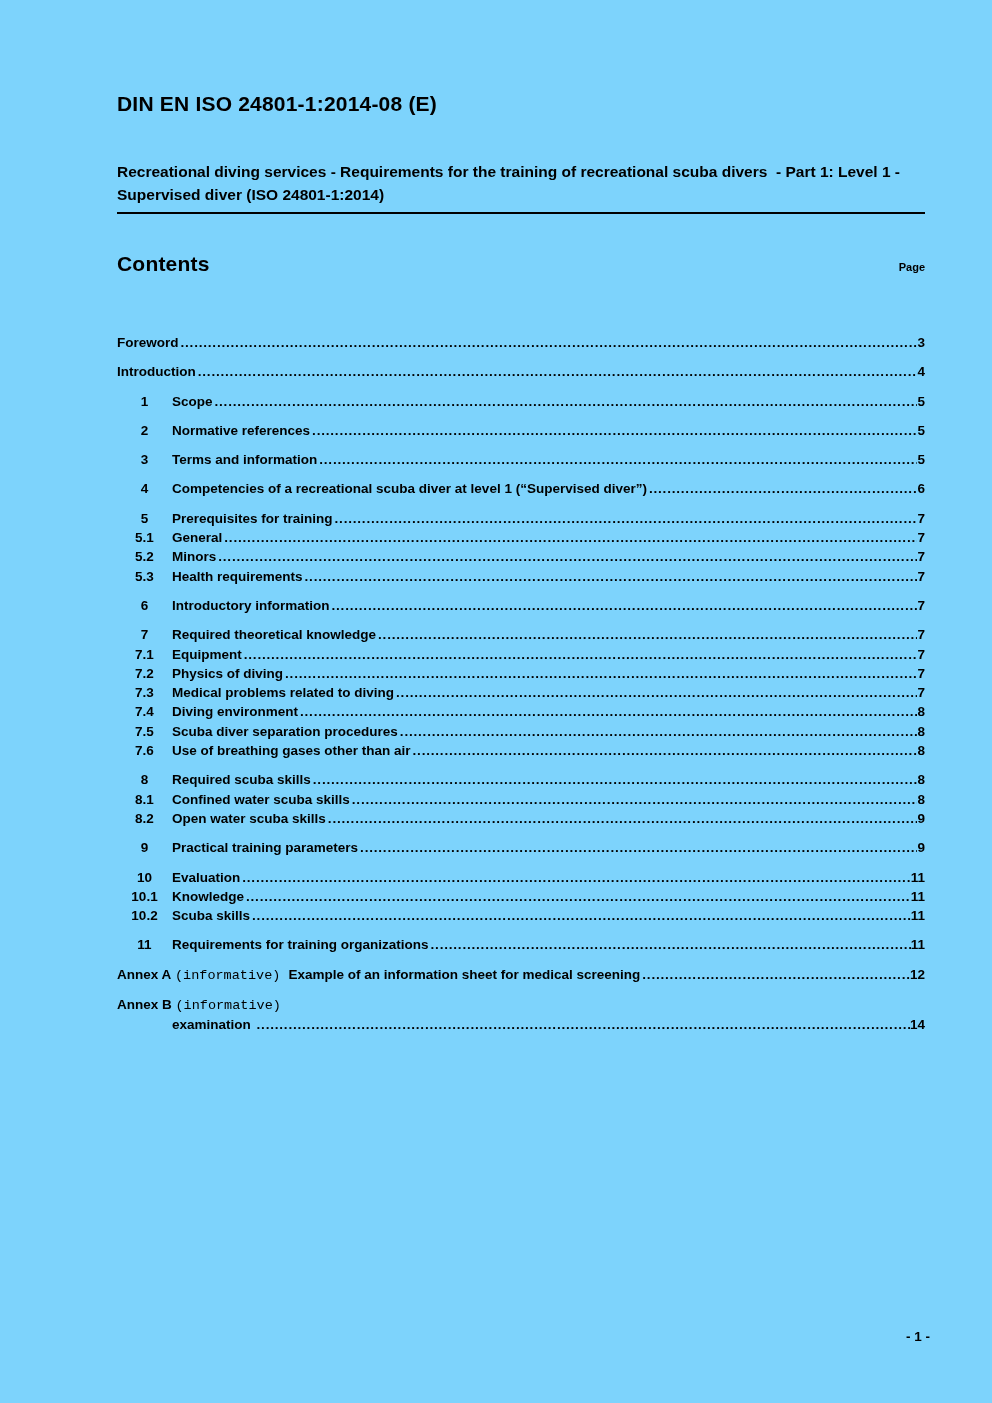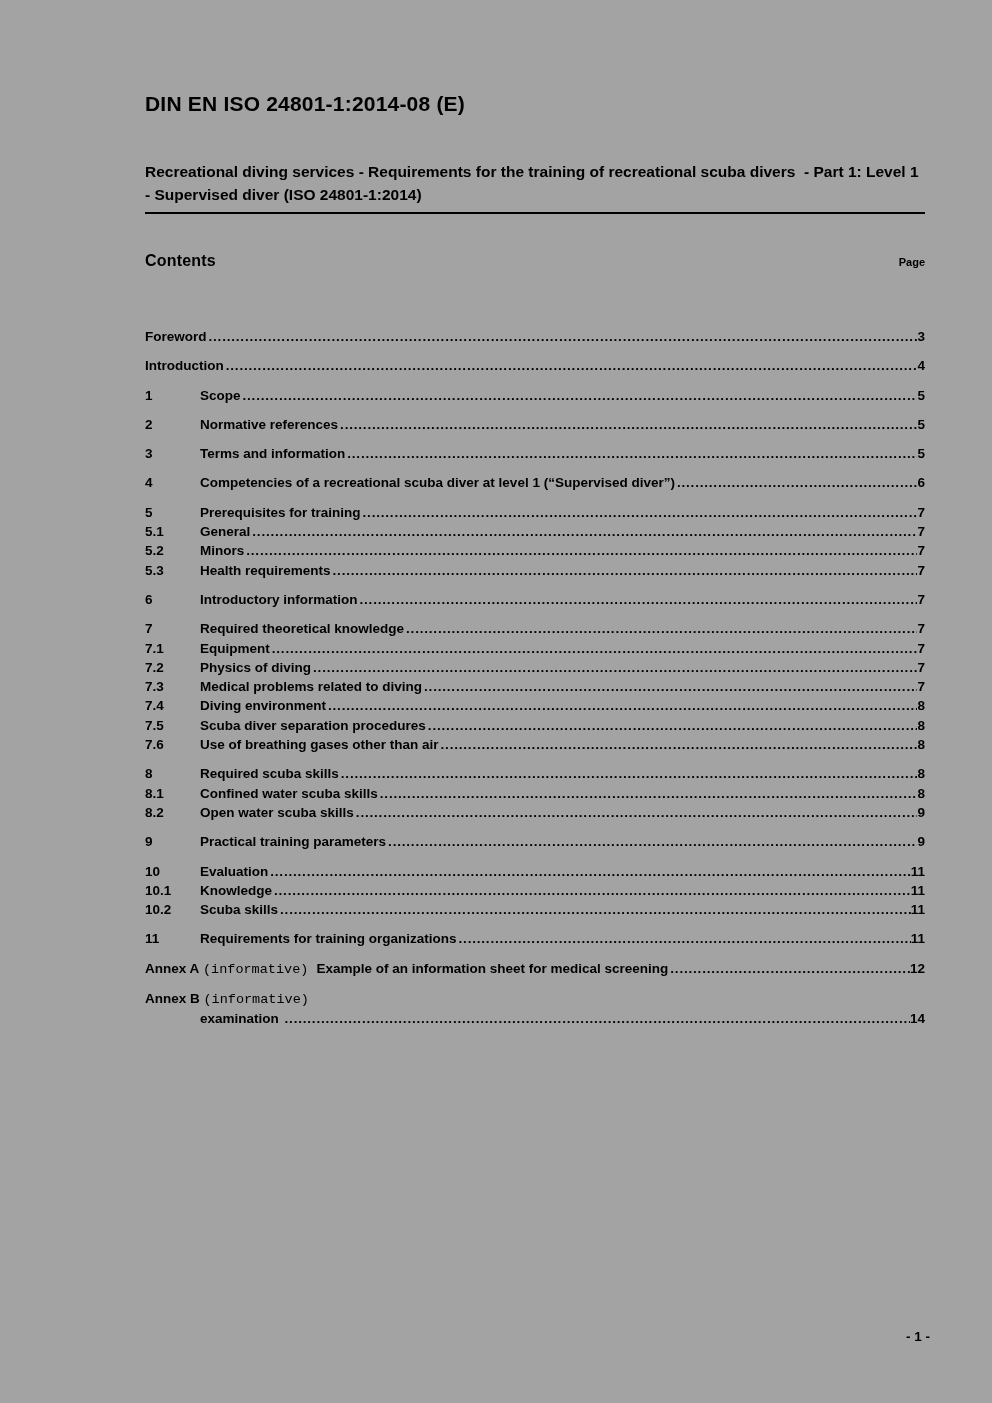--- a/index.html
+++ b/index.html
@@ -1,26 +1,25 @@
 <!DOCTYPE html>
 <html><head>
 <meta charset="utf-8">
 <style>
   * { margin: 0; padding: 0; box-sizing: border-box; }
   html, body { background: #e8e8e8; }
   .page {
     width: 992px;
     height: 1403px;
-    background: #a3a3a3;
+    background: #7dd3fc;
     position: relative;
     margin: 0 auto;
     font-family: "Liberation Sans", sans-serif;
     color: #000;
     overflow: hidden;
-    padding-left: 28px;
   }
   .content {
     margin-left: 117px;
     margin-right: 67px; 
   }
   .doc-id {
     padding-top: 92px;
     font-size: 21px;
     font-weight: 700;
     letter-spacing: 0.2px;
@@ -33,34 +32,34 @@
     border-bottom: 2.5px solid #000;
     padding-bottom: 6px;
   }
   .contents-row {
     margin-top: 38px;
     display: flex;
     align-items: baseline;
     justify-content: space-between;
   }
   .contents-heading {
-    font-size: 16px;
+    font-size: 21px;
     font-weight: 700;
     letter-spacing: 0.2px;
   }
   .page-col-label {
     font-size: 11px;
     font-weight: 700;
   }
   .toc-list {
     padding-top: 57px;
     font-size: 13.5px;
     font-weight: 700;
   }
-  .toc-entry { line-height: 19.3px; }
+  .toc-entry { line-height: 19.3px; text-align: center; }
   .toc-entry.gap { margin-top: 10px; }
   .toc-entry.gap:first-child { margin-top: 0; }
   .toc-line {
     display: flex;
     align-items: baseline;
   }
   .toc-num {
     flex: 0 0 55px;
     white-space: nowrap;
   }

